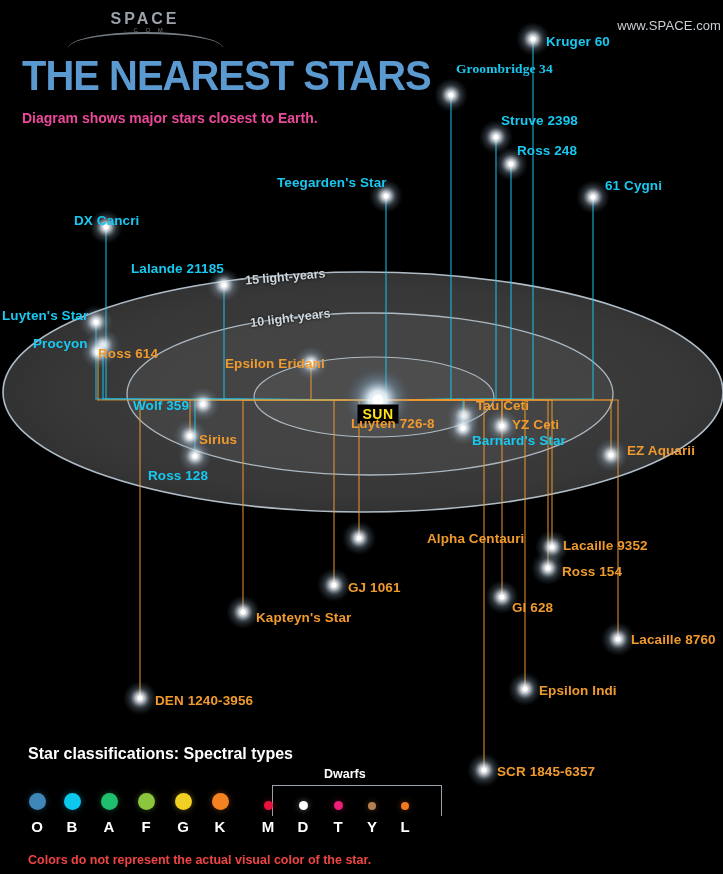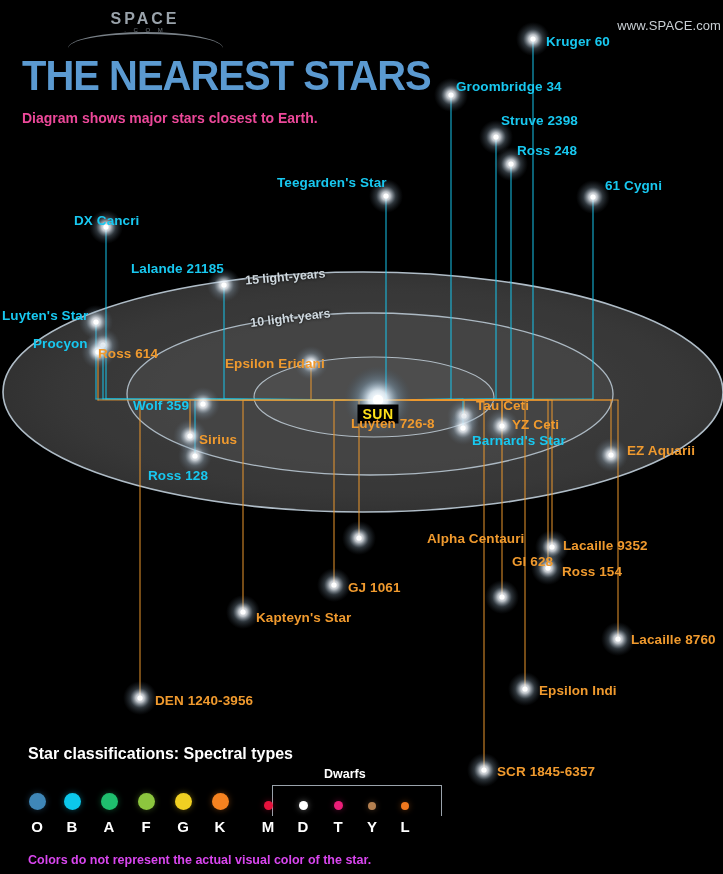--- a/index.html
+++ b/index.html
@@ -75,21 +75,21 @@
   }
   .swatches{position:absolute;left:0;top:48px;width:680px;height:60px;}
   .sw{position:absolute;text-align:center;width:36px;}
   .sw .dot{
     display:block;margin:0 auto;border-radius:50%;
   }
   .sw .lt{
     display:block;margin-top:8px;font-size:15px;font-weight:700;color:#fff;
   }
   .legend-note{
-    position:absolute;left:0;top:108px;font-size:12.5px;font-weight:700;color:#d946ef;
+    position:absolute;left:0;top:108px;font-size:12.5px;font-weight:700;color:#ef4444;
   }
 </style>
 </head>
 <body>
 
 <div id="stage">
 
   <svg id="scene" viewBox="0 0 723 874">
     <defs>
       <radialGradient id="sunGlow" cx="50%" cy="50%" r="50%">
@@ -324,21 +324,21 @@
   <h1 class="title">THE NEAREST STARS</h1>
   <div class="subtitle">Diagram shows major stars closest to Earth.</div>
 
   <div class="ly-label" style="left:245px;top:270px;transform:rotate(-5deg);">15 light-years</div>
   <div class="ly-label" style="left:250px;top:311px;transform:rotate(-7deg);">10 light-years</div>
 
   <div class="sun-label" style="left:378px;top:381px;">SUN</div>
 
   <div id="labels">
       <div class="slabel up l" style="left: 546px; top: 41px;">Kruger 60</div>
-      <div class="slabel up l" style="left: 456px; top: 86px;">Groombridge 34</div>
+      <div class="slabel up l" style="left: 456px; top: 69px; font-family: Liberation Serif, serif;">Groombridge 34</div>
       <div class="slabel up l" style="left: 501px; top: 120px;">Struve 2398</div>
       <div class="slabel up l" style="left: 517px; top: 150px;">Ross 248</div>
       <div class="slabel up l" style="left: 605px; top: 185px;">61 Cygni</div>
       <div class="slabel up l" style="left: 277px; top: 182px;">Teegarden's Star</div>
       <div class="slabel up l" style="left: 26px; top: 220px; margin-left: 48px;">DX Cancri</div>
       <div class="slabel up l" style="left: 131px; top: 268px;">Lalande 21185</div>
       <div class="slabel up l" style="left: 2px; top: 315px;">Luyten's Star</div>
       <div class="slabel up l" style="left: 33px; top: 343px;">Procyon</div>
       <div class="slabel down l" style="left: 98px; top: 353px;">Ross 614</div>
       <div class="slabel down l" style="left: 225px; top: 363px;">Epsilon Eridani</div>
@@ -346,21 +346,21 @@
       <div class="slabel down l" style="left: 199px; top: 439px;">Sirius</div>
       <div class="slabel up l" style="left: 148px; top: 475px;">Ross 128</div>
       <div class="slabel down l" style="left: 351px; top: 423px;">Luyten 726-8</div>
       <div class="slabel down l" style="left: 476px; top: 405px;">Tau Ceti</div>
       <div class="slabel down l" style="left: 512px; top: 424px;">YZ Ceti</div>
       <div class="slabel up l" style="left: 472px; top: 440px;">Barnard's Star</div>
       <div class="slabel down l" style="left: 627px; top: 450px;">EZ Aquarii</div>
       <div class="slabel down l" style="left: 379px; top: 538px; margin-left: 48px;">Alpha Centauri</div>
       <div class="slabel down l" style="left: 348px; top: 587px;">GJ 1061</div>
       <div class="slabel down l" style="left: 256px; top: 617px;">Kapteyn's Star</div>
-      <div class="slabel down l" style="left: 512px; top: 561px;">Gl 628</div>
+      <div class="slabel down l" style="left: 512px; top: 607px;">Gl 628</div>
       <div class="slabel down l" style="left: 563px; top: 545px;">Lacaille 9352</div>
       <div class="slabel down l" style="left: 562px; top: 571px;">Ross 154</div>
       <div class="slabel down l" style="left: 631px; top: 639px;">Lacaille 8760</div>
       <div class="slabel down l" style="left: 539px; top: 690px;">Epsilon Indi</div>
       <div class="slabel down l" style="left: 155px; top: 700px;">DEN 1240-3956</div>
       <div class="slabel down l" style="left: 497px; top: 771px;">SCR 1845-6357</div>
     </div>
 
   <div class="legend">
     <div class="legend-title">Star classifications: Spectral types</div>

